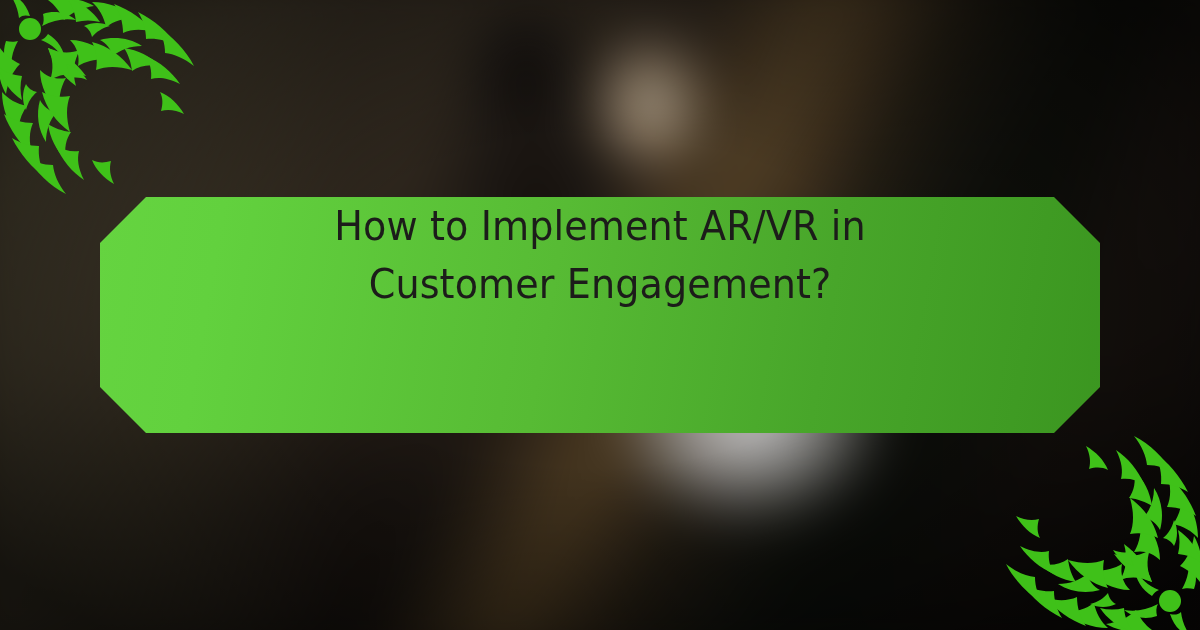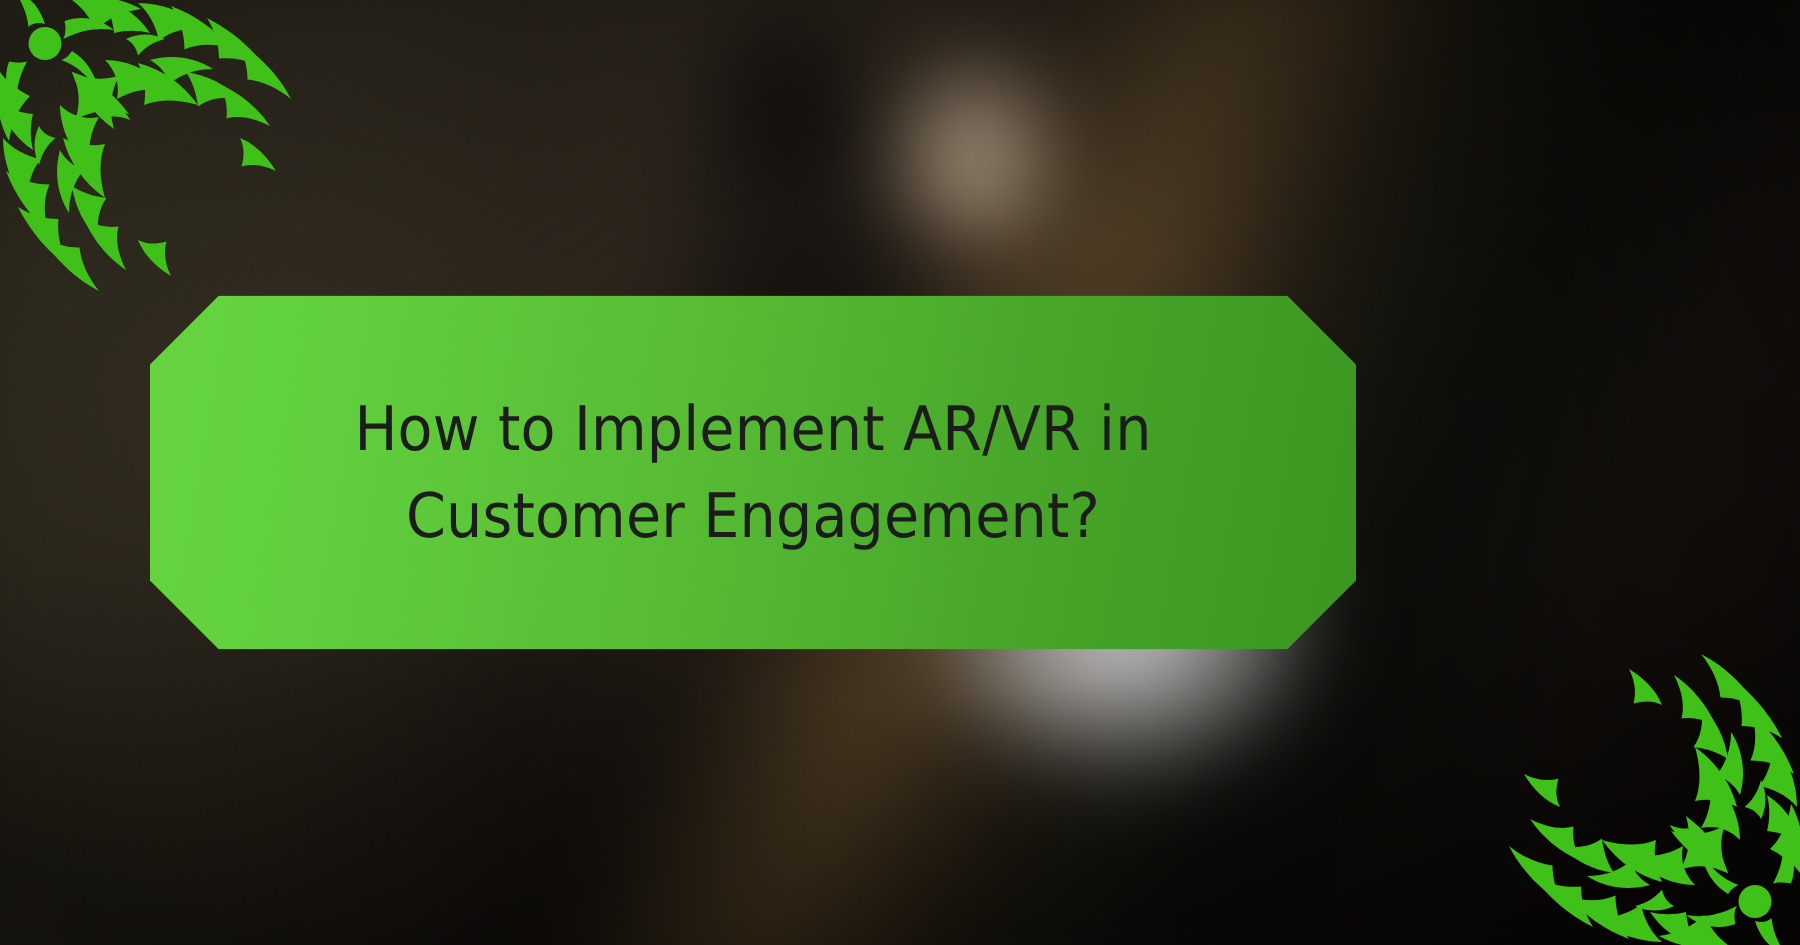--- a/index.html
+++ b/index.html
@@ -58,26 +58,25 @@
   }
   .ornament svg { display: block; width: 100%; height: 100%; }
   .ornament.top-left { top: -4px; left: -4px; }
   .ornament.bottom-right { bottom: -4px; right: -4px; transform: rotate(180deg); }
 
   
   .banner {
     position: absolute;
     left: 100px;
     top: 197px;
-    width: 804px;
+    width: 1000px;
     height: 236px;
     background: linear-gradient(100deg, #65d440 0%, #62d13e 12%, #57bb34 45%, #48a62a 72%, #3b9620 100%);
     clip-path: polygon(46px 0, calc(100% - 46px) 0, 100% 46px, 100% calc(100% - 46px), calc(100% - 46px) 100%, 46px 100%, 0 calc(100% - 46px), 0 46px);
     display: flex;
-    align-items: center;
     justify-content: center;
     box-sizing: border-box;
     padding: 0 84px;
   }
   .banner-title {
     margin: 0;
     text-align: center;
     color: #1c1c1a;
     font-family: "DejaVu Sans", sans-serif;
     font-size: 41px;

